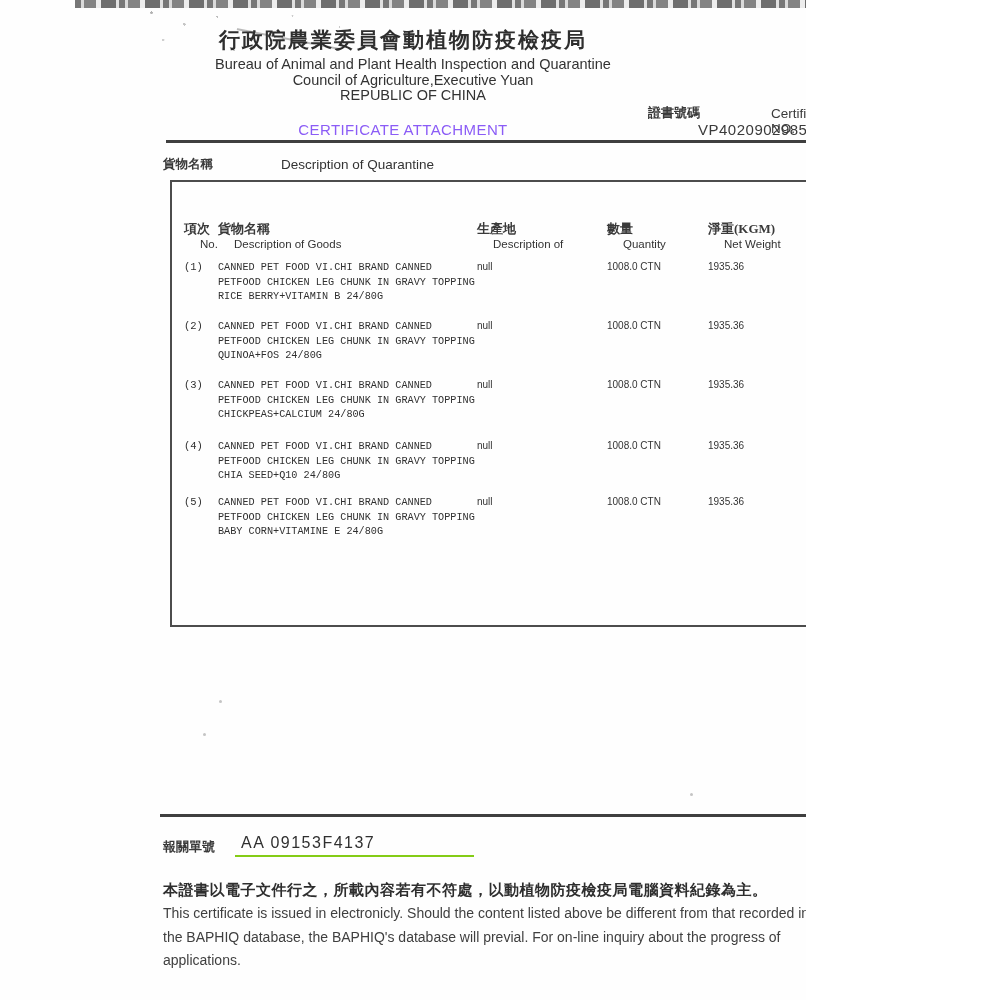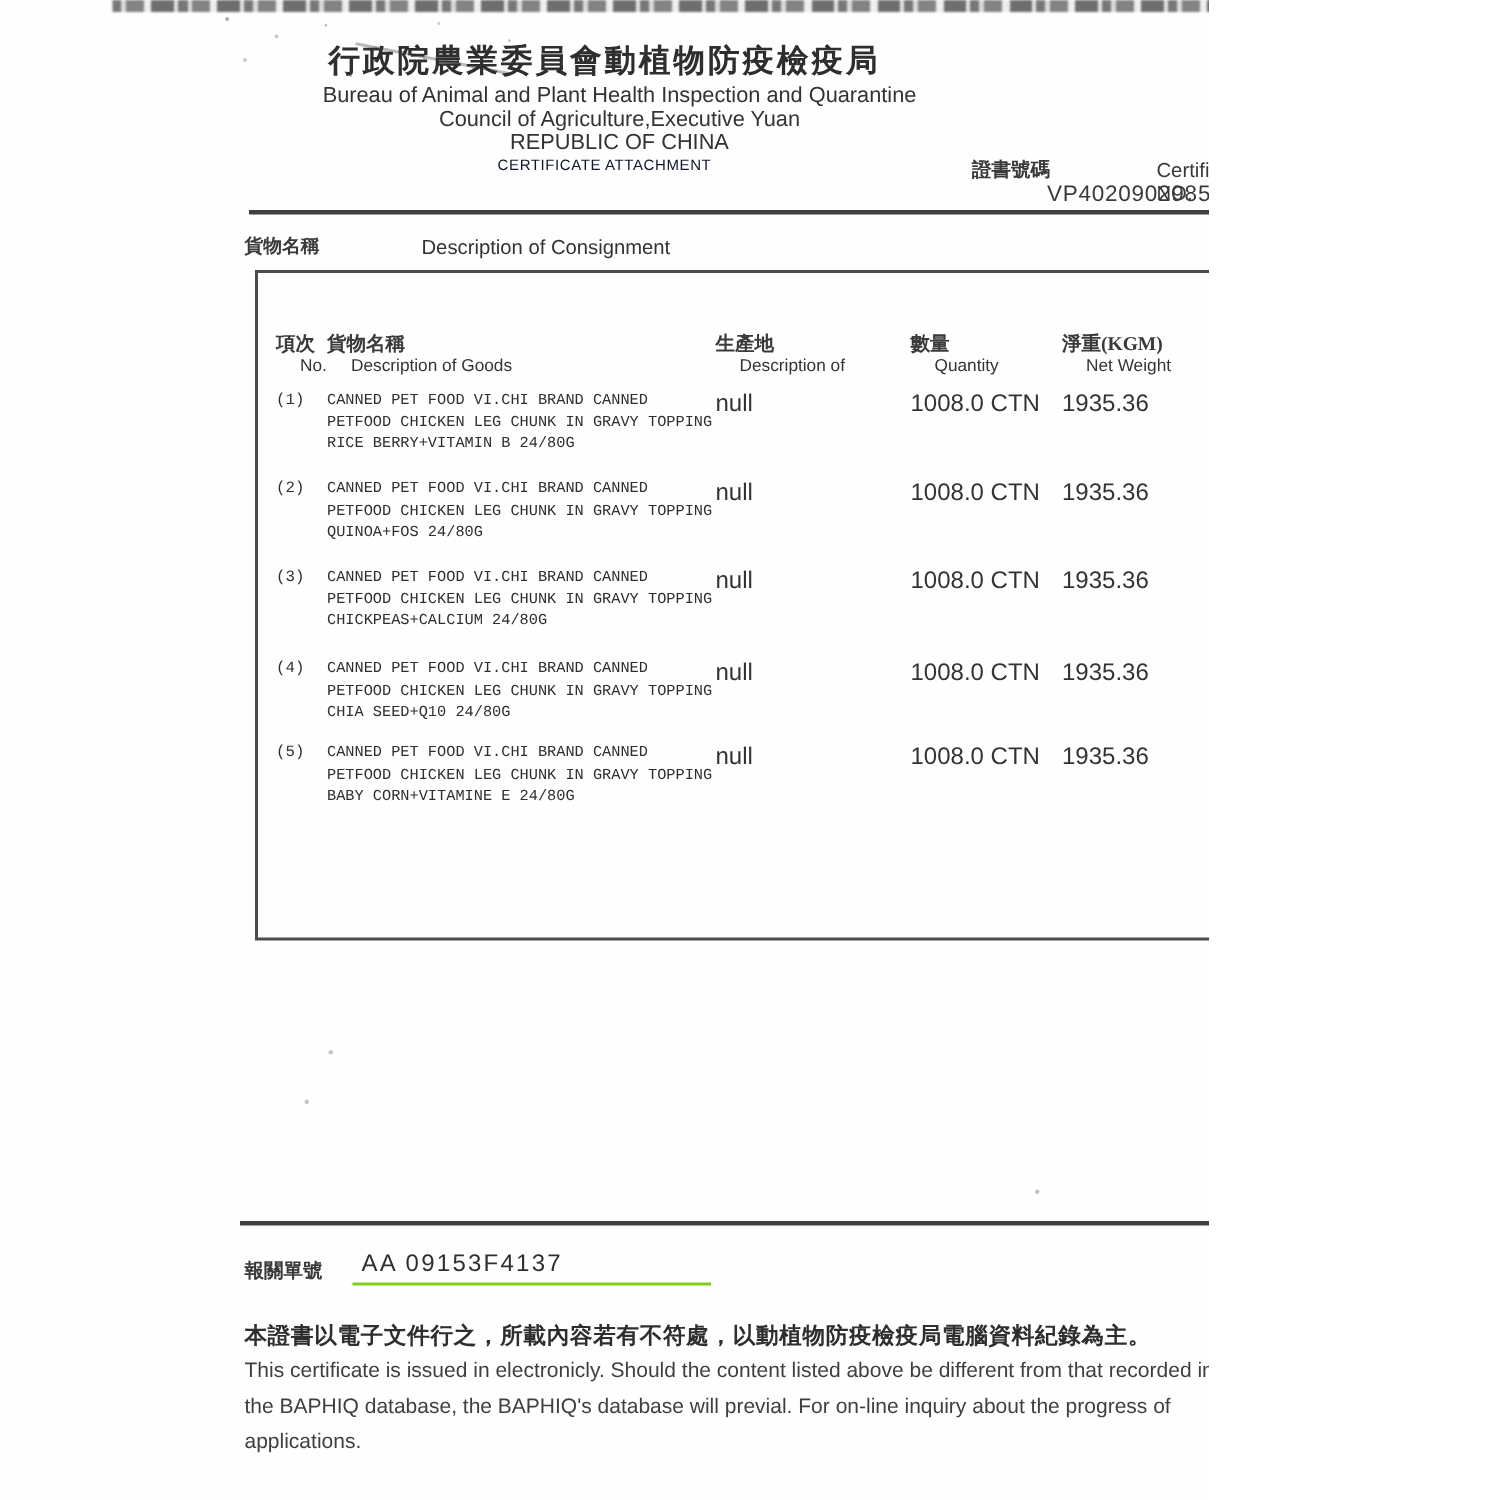--- a/index.html
+++ b/index.html
@@ -32,38 +32,38 @@
       radial-gradient(circle 1.5px at 90% 40%,#9f9f9f 0 60%,transparent 70%),
       radial-gradient(circle 1.5px at 70% 20%,#a5a5a5 0 60%,transparent 70%);
   }
   .noise-streak{left:236px;top:38px;width:104px;height:2px;background:#8d8d8d;
     transform:rotate(11deg);opacity:.6;filter:blur(.5px);}
   .speck{width:3px;height:3px;border-radius:50%;background:#b5b5b5;opacity:.8;}
   
   .agency-zh{top:26px;font-size:21px;letter-spacing:2px;color:#2e2e2e;}
   .org-line{font-size:14.5px;color:#333;padding-left:20px;}
   .doc-title-zh{top:102px;font-size:16px;letter-spacing:13px;padding-left:13px;color:#2e2e2e;}
-  .doc-title-en{top:105px;font-size:10px;letter-spacing:.4px;color:#0f172a;}
+  .doc-title-en{top:121px;font-size:15px;letter-spacing:.4px;color:#8b5cf6;}
   .certno-zh{left:648px;top:104px;font-size:13px;}
   .certno-en{left:771px;top:106px;font-size:13.5px;}
   .certno-val{left:694px;top:121px;width:166px;font-size:15px;letter-spacing:.5px;
     border-bottom:2px solid #3c3c3c;padding:0 0 2px 4px;}
   .main-rule{left:166px;top:140px;width:696px;height:3px;background:#3f3f3f;filter:blur(.4px);}
   
   .sec-zh{left:163px;top:156px;font-size:12.5px;}
   .sec-en{left:281px;top:157px;font-size:13.5px;color:#333;}
   .table-box{left:170px;top:180px;width:668px;height:443px;border:2px solid #4c4c4c;}
   .thzh{font-size:13px;}
   .then{font-size:11.5px;color:#333;padding-left:16px;}
   .c-no{left:12px;}  .c-goods{left:46px;} .c-origin{left:305px;}
   .c-qty{left:435px;} .c-wt{left:536px;}
   .row-no{font-family:"Liberation Mono",monospace;font-size:10.5px;color:#2f2f2f;}
   .row-goods{font-family:"Liberation Mono",monospace;font-size:10.2px;line-height:14.5px;
     width:268px;color:#2f2f2f;}
-  .row-val{font-size:16px;color:#333;}
+  .row-val{font-size:10px;color:#333;}
   
   .bottom-rule{left:160px;top:814px;width:686px;height:2.5px;background:#3f3f3f;filter:blur(.4px);}
   .customs-zh{left:163px;top:838px;font-size:13px;}
   .customs-no{left:235px;top:834px;width:233px;font-size:16px;letter-spacing:1.5px;
     border-bottom:2px solid #84cc16;padding:0 0 3px 6px;color:#2f2f2f;}
   .notice-zh{left:163px;top:881px;font-size:15px;letter-spacing:.5px;color:#2e2e2e;}
   .notice-en{left:163px;top:902px;width:705px;font-size:14px;line-height:23.5px;color:#3f3f3f;}
 </style>
 </head>
 <body>
@@ -82,21 +82,21 @@
   <div class="abs center org-line" style="top:56px;">Bureau of Animal and Plant Health Inspection and Quarantine</div>
   <div class="abs center org-line" style="top:72px;">Council of Agriculture,Executive Yuan</div>
   <div class="abs center org-line" style="top:87px;">REPUBLIC OF CHINA</div>
   <div class="abs center doc-title-en">CERTIFICATE ATTACHMENT</div>
   <div class="abs certno-zh zh">證書號碼</div>
   <div class="abs certno-en">Certificate NO.</div>
   <div class="abs certno-val">VP402090298507</div>
   <div class="abs main-rule"></div>
 
   <div class="abs sec-zh zh">貨物名稱</div>
-  <div class="abs sec-en">Description of Consignment</div>
+  <div class="abs sec-en">Description of Quarantine</div>
 
   <div class="abs table-box">
 
     <div class="abs" style="top:38px;left:0;right:0;">
       <span class="abs c-no thzh zh">項次</span>
       <span class="abs c-goods thzh zh">貨物名稱</span>
       <span class="abs c-origin thzh zh">生產地</span>
       <span class="abs c-qty thzh zh">數量</span>
       <span class="abs c-wt thzh zh">淨重(KGM)</span>
     </div>

